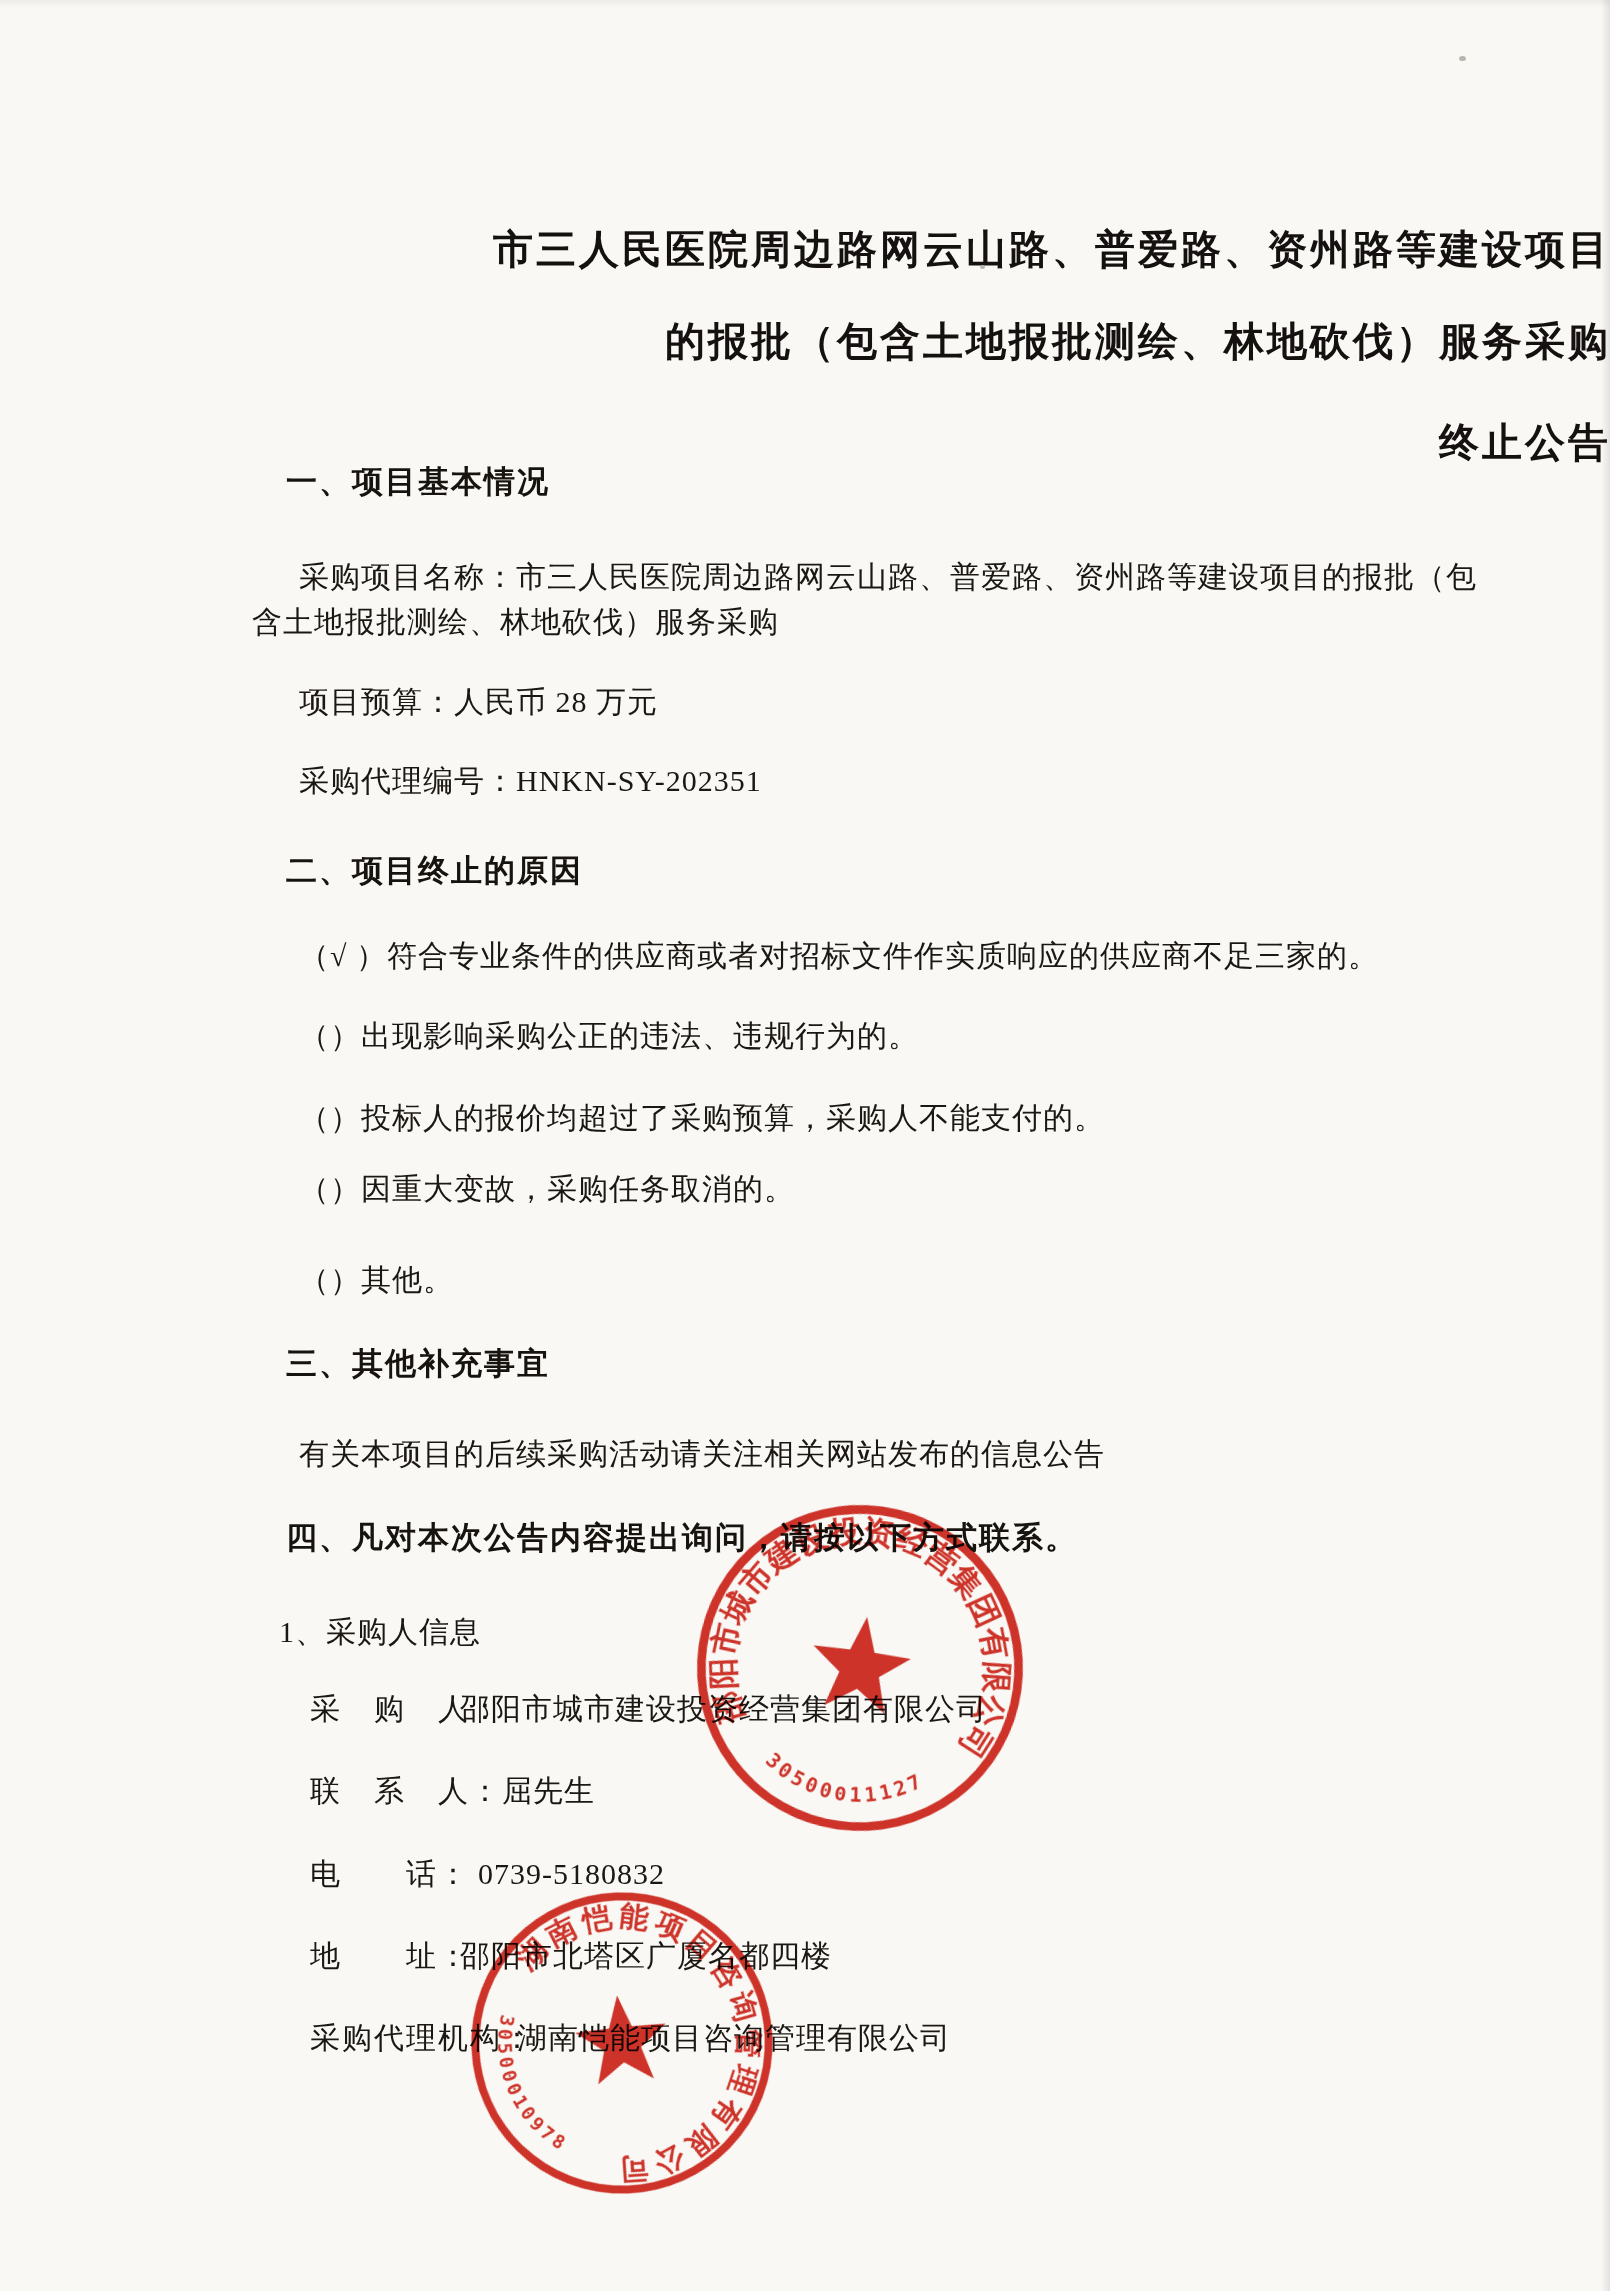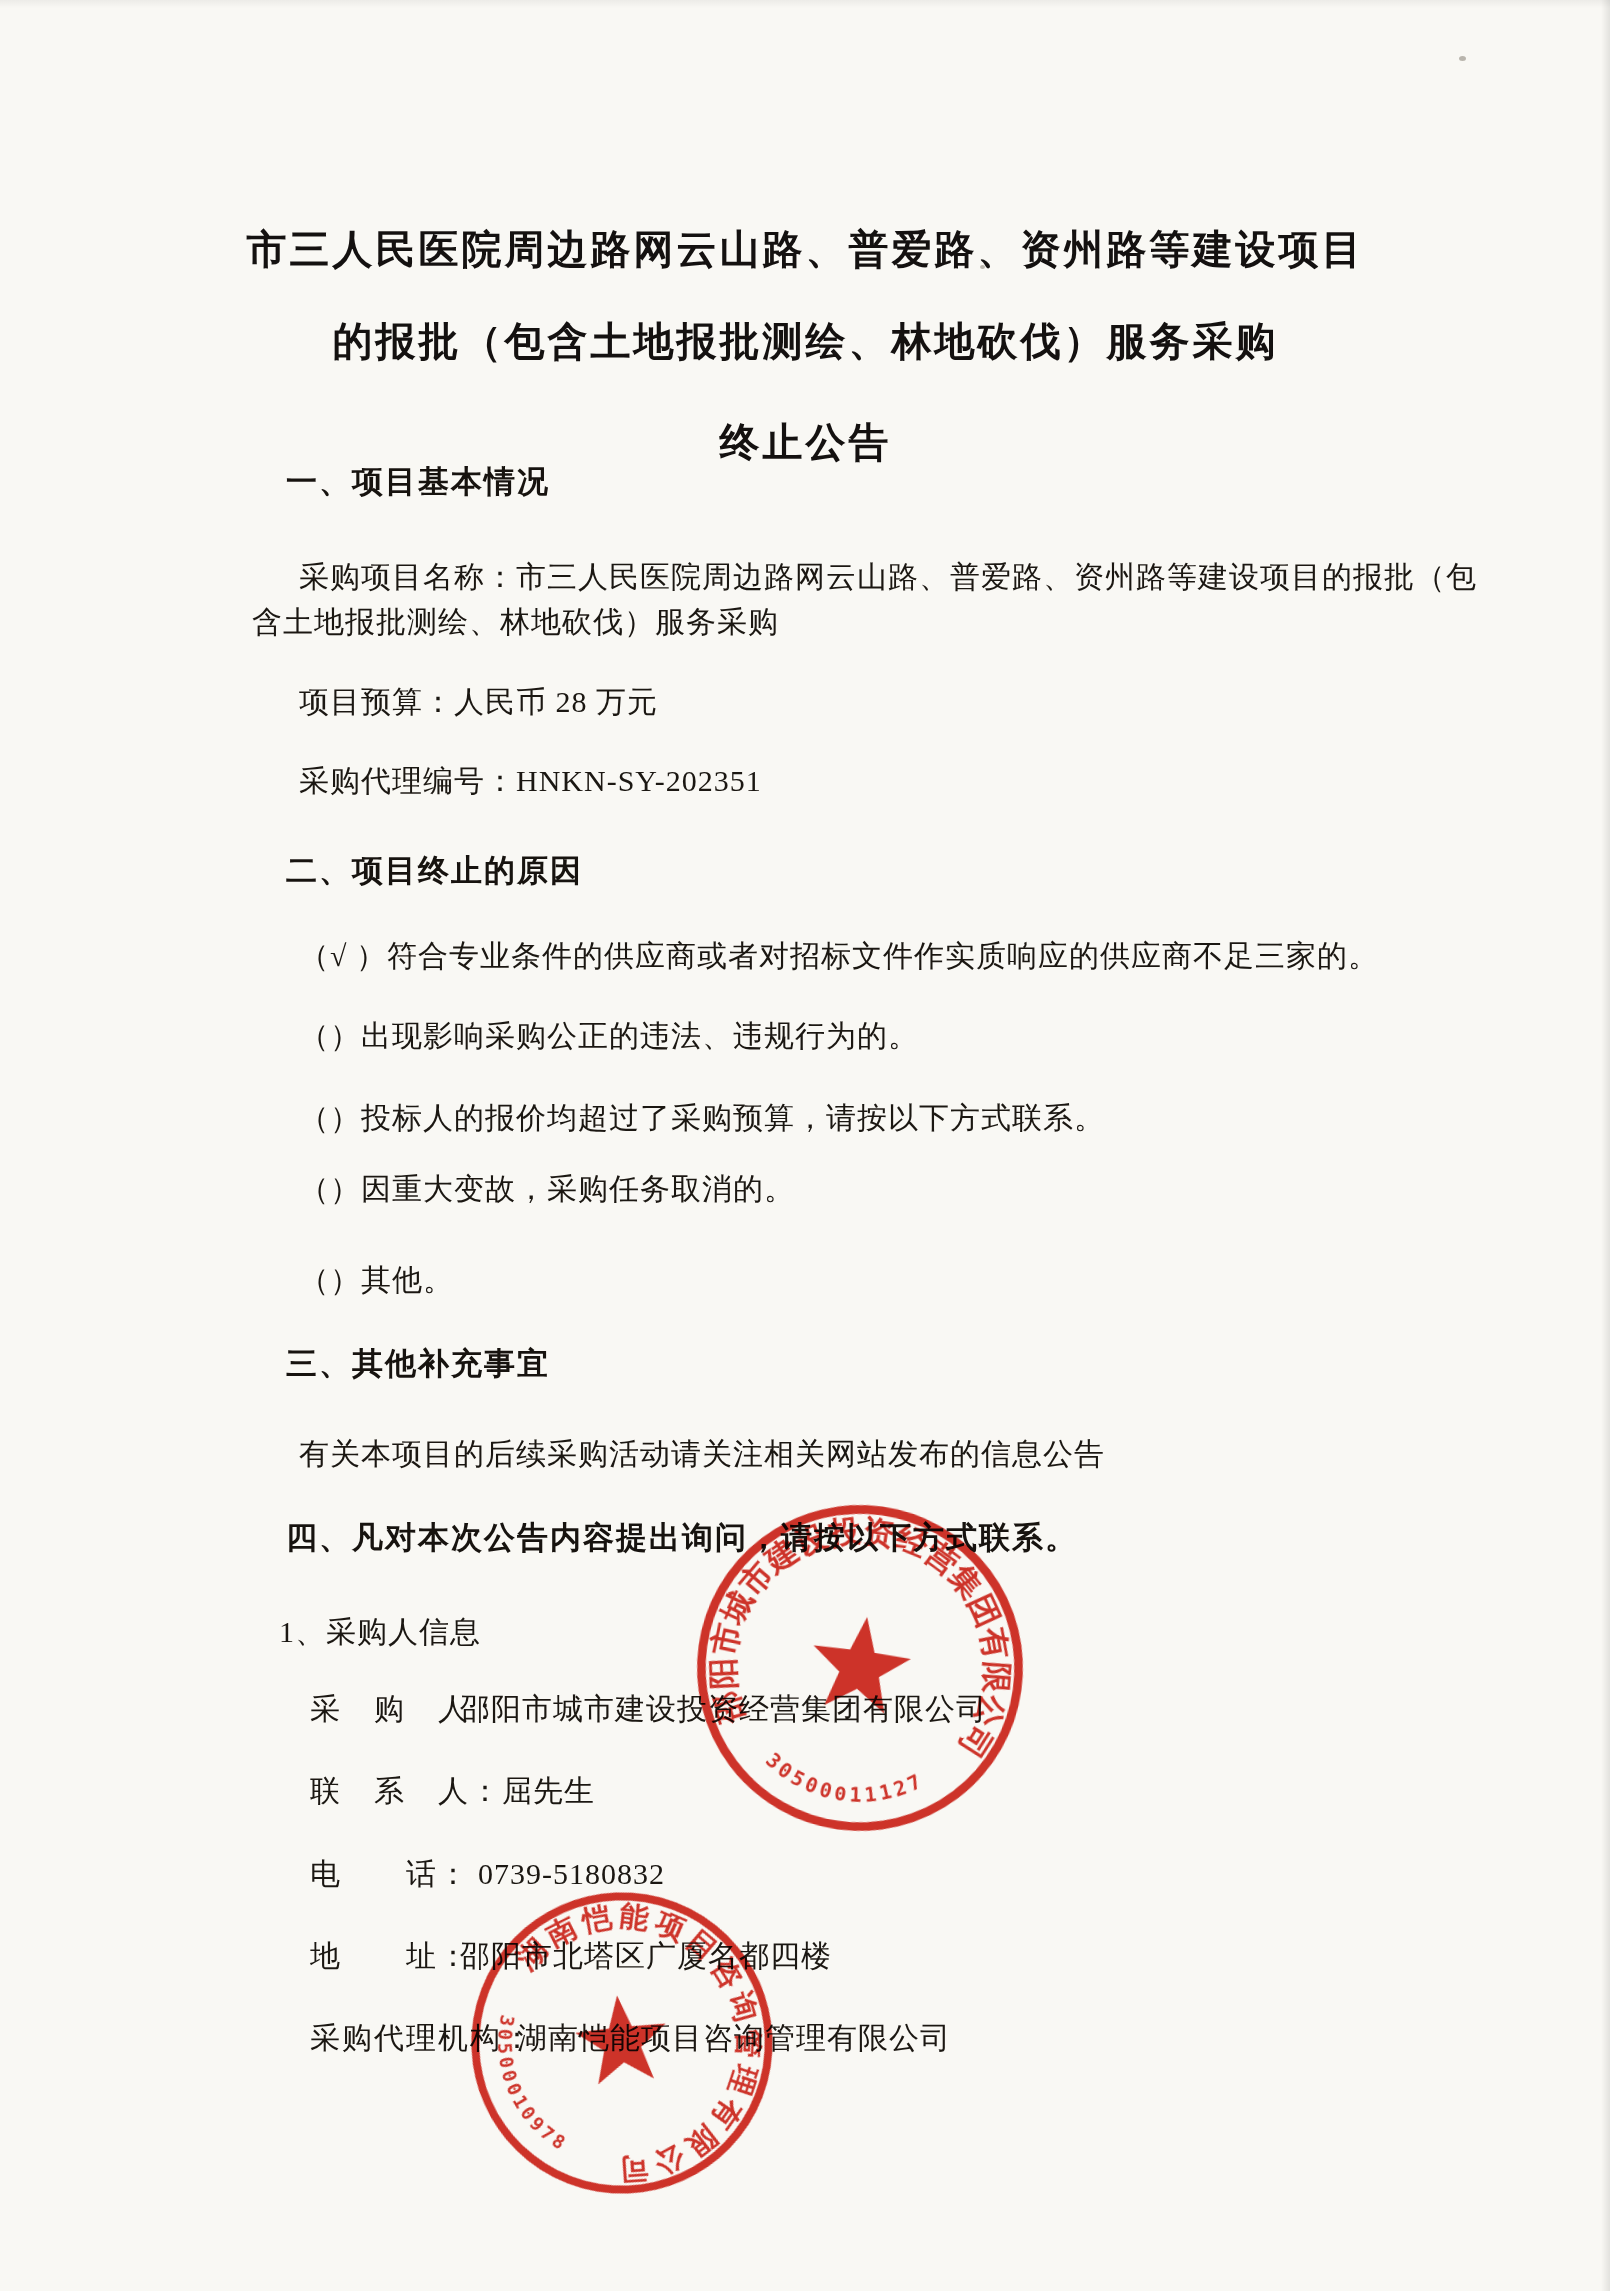--- a/index.html
+++ b/index.html
@@ -17,21 +17,21 @@
     content:"";position:absolute;top:0;right:0;width:10px;height:100%;
     background:linear-gradient(to right,rgba(0,0,0,0),rgba(0,0,0,.10));
     pointer-events:none;
   }
   .page::after{
     content:"";position:absolute;top:0;left:0;width:100%;height:8px;
     background:linear-gradient(to bottom,rgba(0,0,0,.05),rgba(0,0,0,0));
     pointer-events:none;
   }
   .titleline{
-    position:absolute;left:0;right:0;text-align:center;
+    position:absolute;left:0;right:0;text-align:right;
     font-family:"Liberation Sans", sans-serif;
     font-weight:700;font-size:40px;line-height:1.2;
     letter-spacing:3px;white-space:nowrap;color:#141110;
   }
   .h{
     position:absolute;left:286px;
     font-family:"Liberation Sans", sans-serif;
     font-weight:700;font-size:31px;line-height:1.15;
     letter-spacing:2px;white-space:nowrap;color:#17130f;
   }
@@ -72,21 +72,21 @@
 
   <div class="h" style="top:464px">一、项目基本情况</div>
   <div class="b" style="top:560px">采购项目名称：市三人民医院周边路网云山路、普爱路、资州路等建设项目的报批（包</div>
   <div class="b cont" style="top:605px">含土地报批测绘、林地砍伐）服务采购</div>
   <div class="b" style="top:685px">项目预算：人民币 28 万元</div>
   <div class="b" style="top:764px">采购代理编号：HNKN-SY-202351</div>
 
   <div class="h" style="top:853px">二、项目终止的原因</div>
   <div class="b" style="top:939px">（√ ）符合专业条件的供应商或者对招标文件作实质响应的供应商不足三家的。</div>
   <div class="b" style="top:1019px">（）出现影响采购公正的违法、违规行为的。</div>
-  <div class="b" style="top:1101px">（）投标人的报价均超过了采购预算，请按以下方式联系。</div>
+  <div class="b" style="top:1101px">（）投标人的报价均超过了采购预算，采购人不能支付的。</div>
   <div class="b" style="top:1172px">（）因重大变故，采购任务取消的。</div>
   <div class="b" style="top:1263px">（）其他。</div>
 
   <div class="h" style="top:1346px">三、其他补充事宜</div>
   <div class="b" style="top:1437px">有关本项目的后续采购活动请关注相关网站发布的信息公告</div>
 
   <div class="h" style="top:1520px">四、凡对本次公告内容提出询问，请按以下方式联系。</div>
   <div class="b" style="top:1615px;left:279px">1、采购人信息</div>
 
   <span class="clabel" style="top:1692px">采　购　人：</span>

